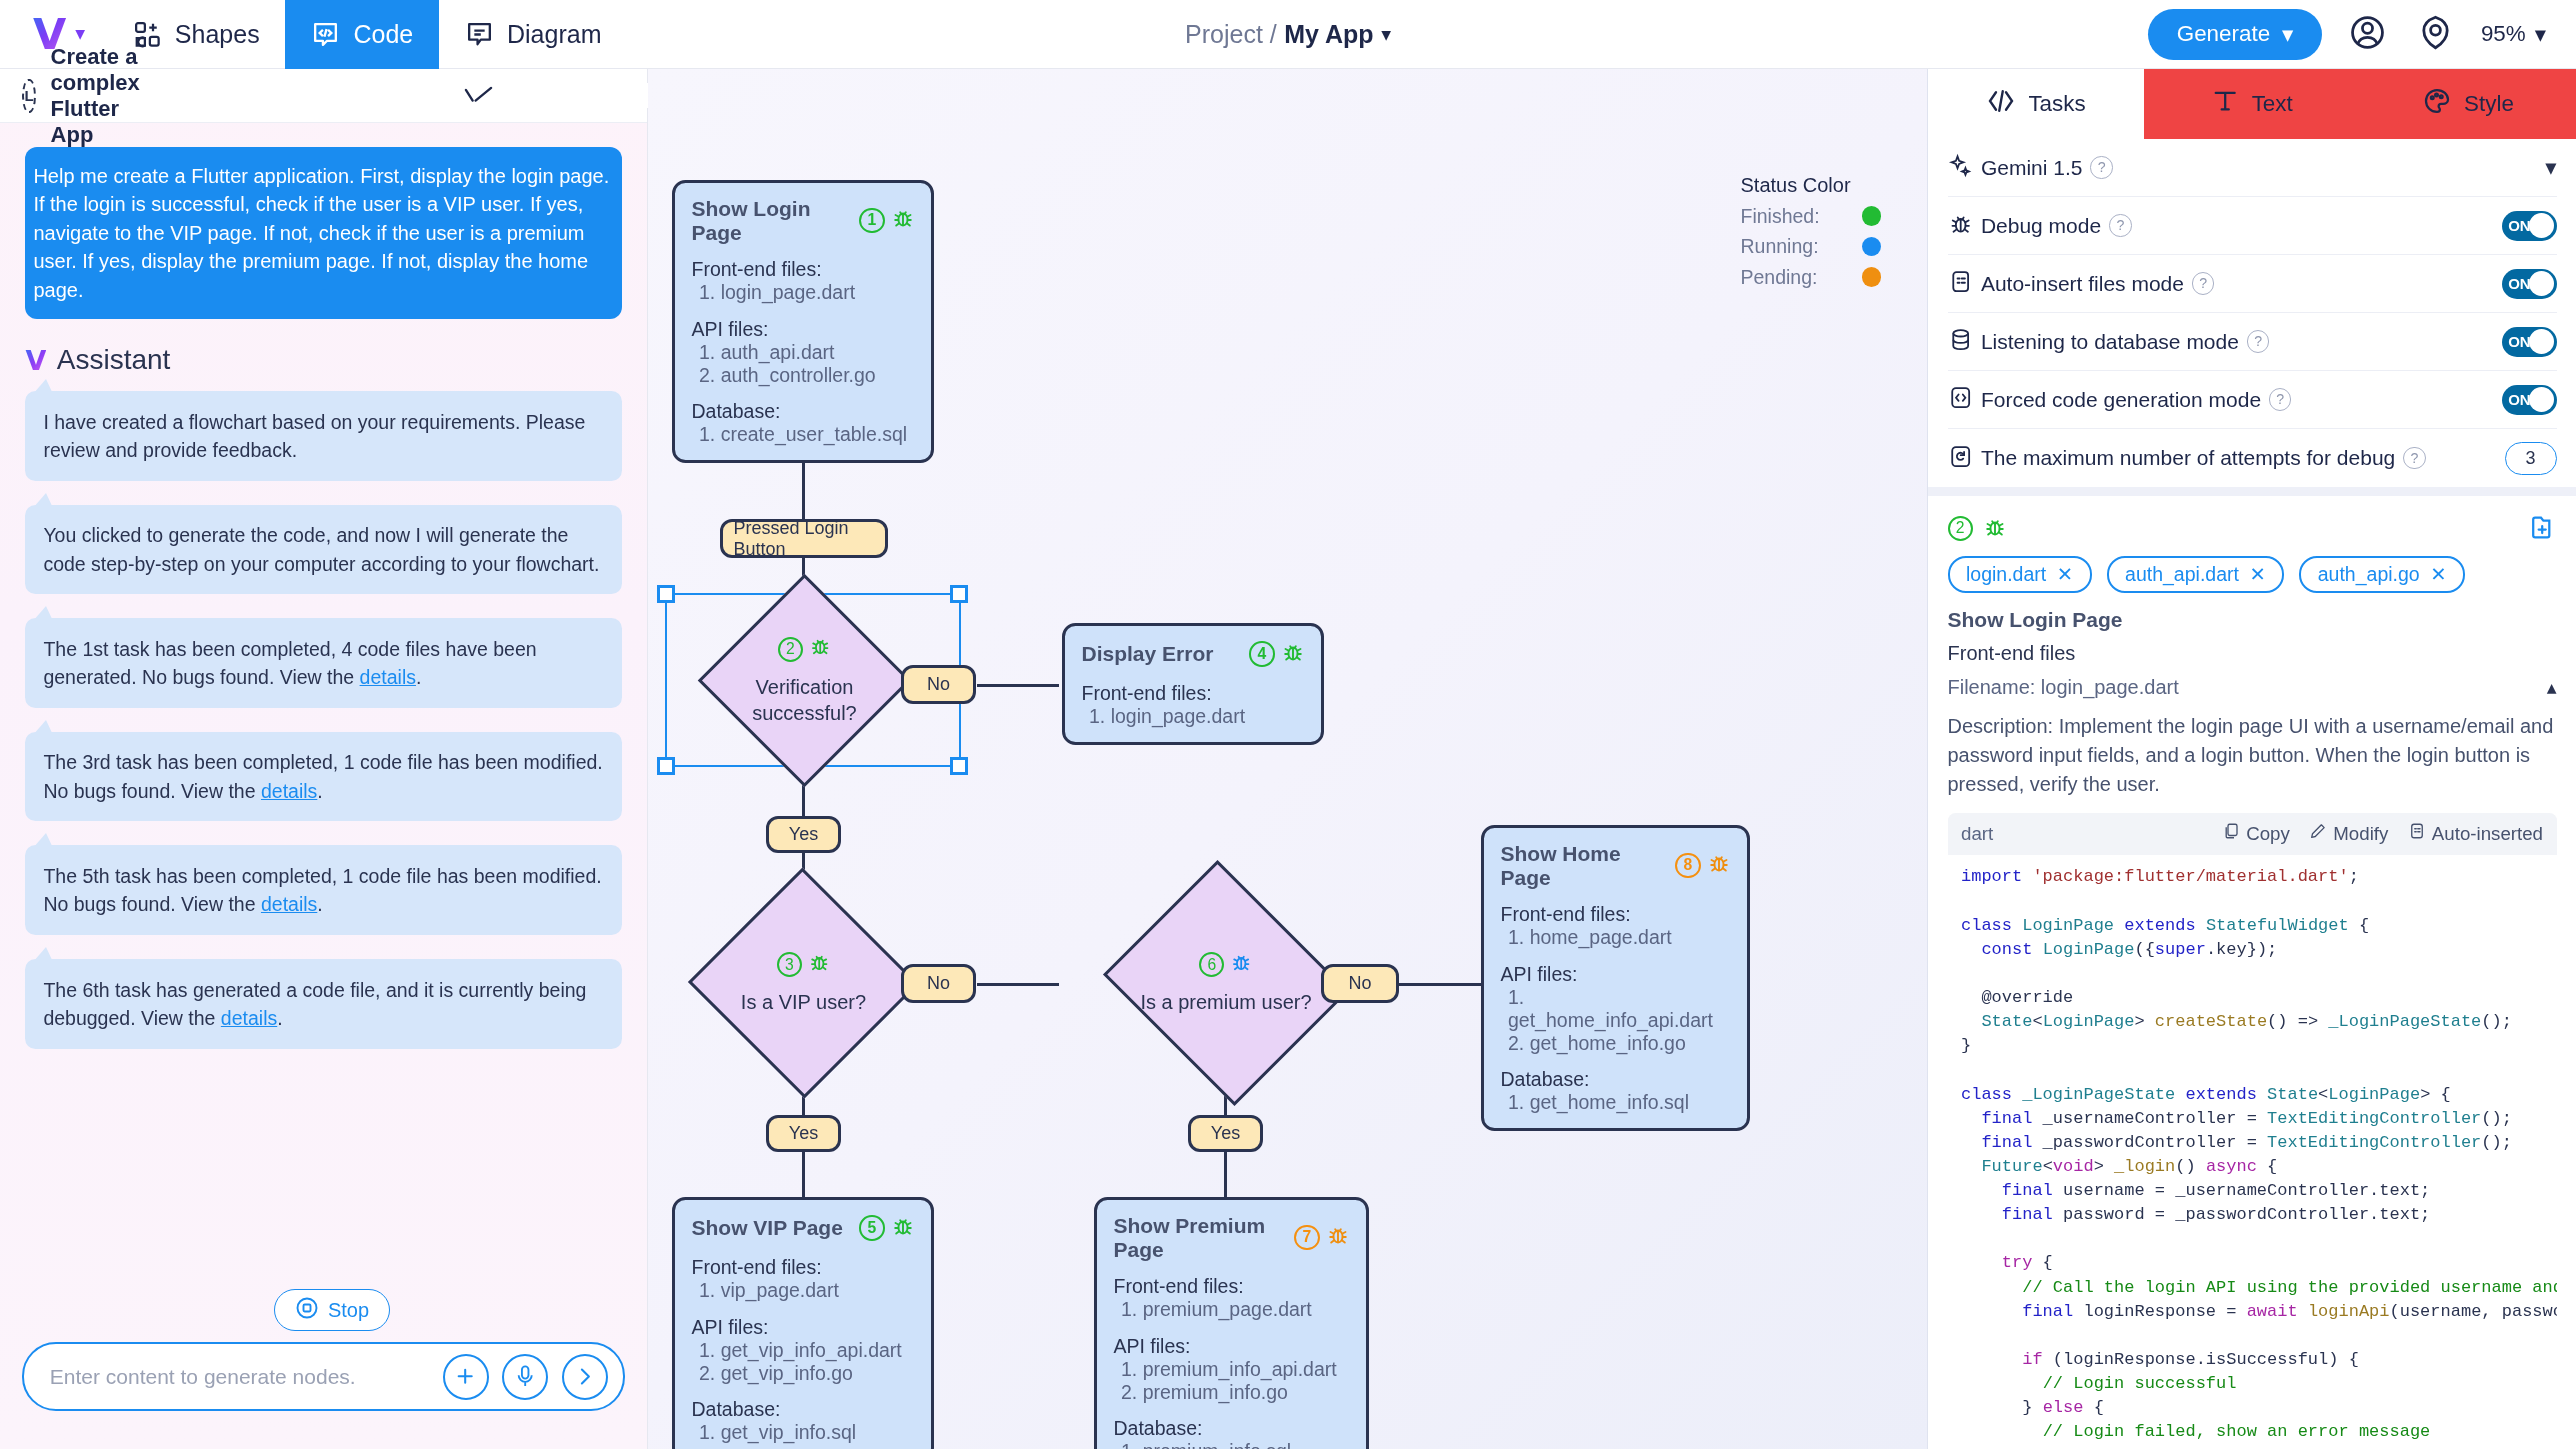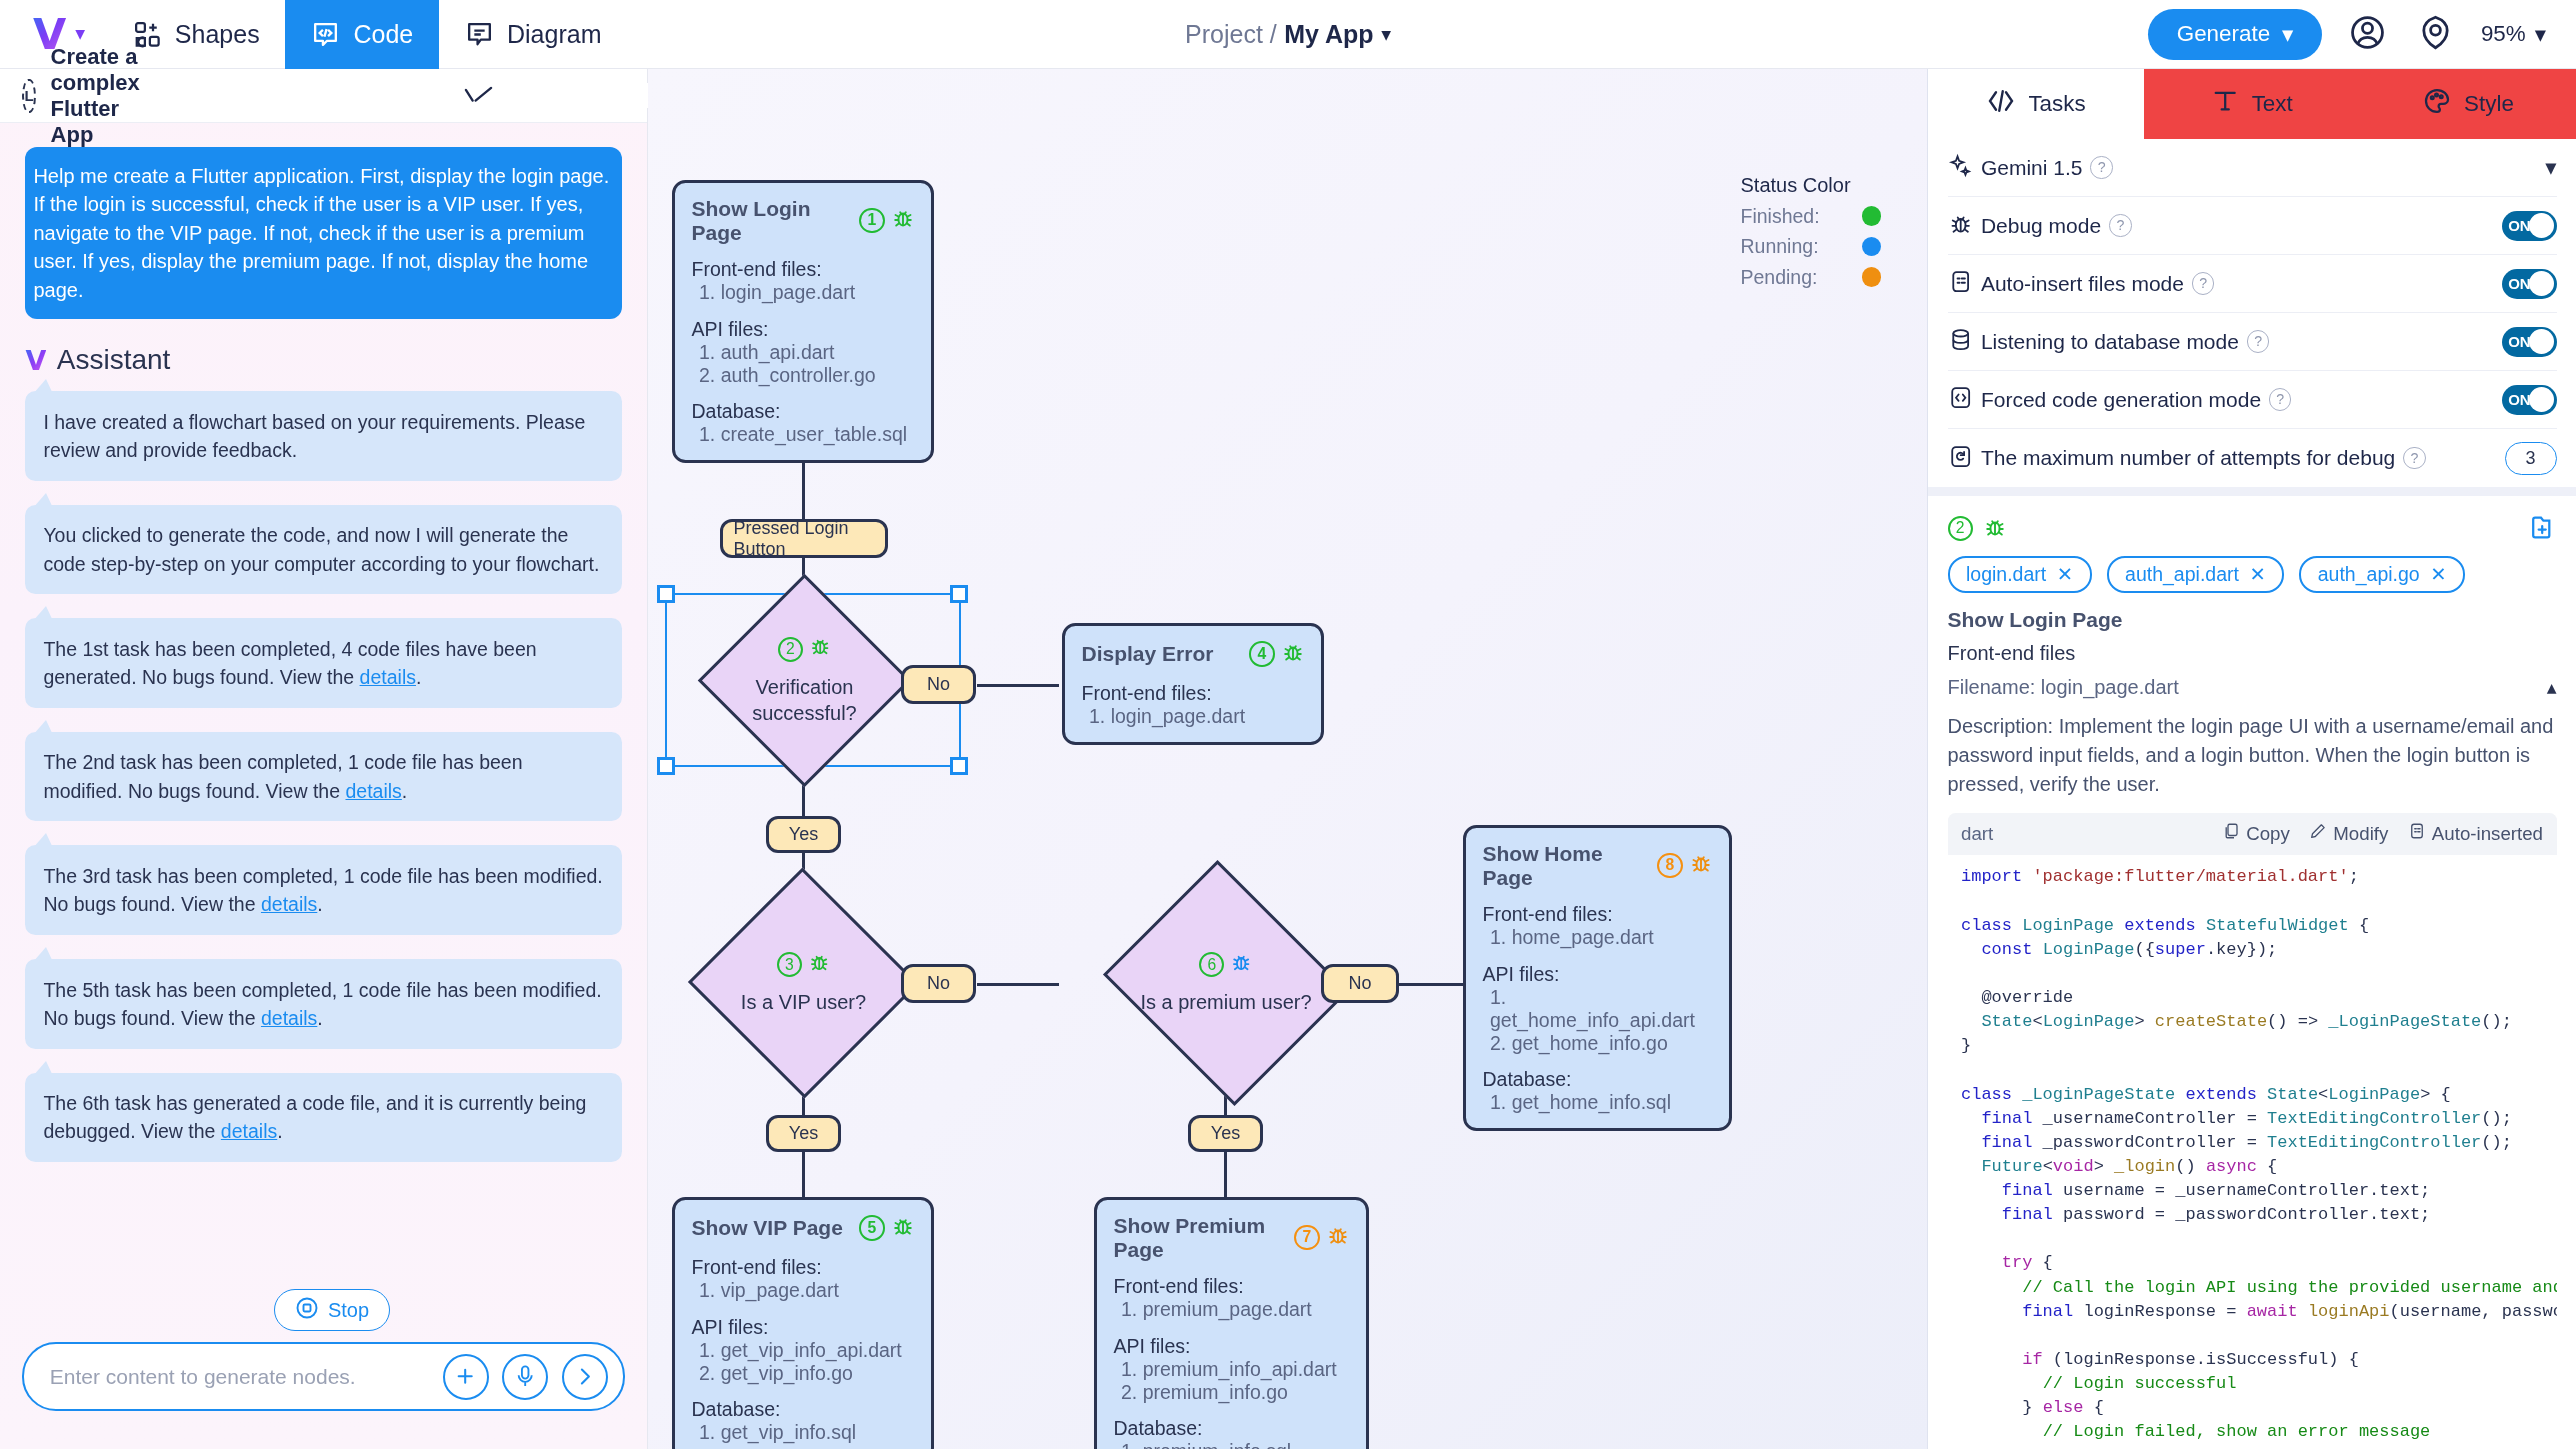--- a/index.html
+++ b/index.html
@@ -327,23 +327,20 @@
         <div class="msg-bot">
           <span>I have created a flowchart based on your requirements. Please review and provide feedback.</span>
         </div>
         <div class="msg-bot">
           <span>You clicked to generate the code, and now I will generate the code step-by-step on your computer according to your flowchart.</span>
         </div>
         <div class="msg-bot">
           <span>The 1st task has been completed, 4 code files have been generated. No bugs found. View the </span><a>details</a><span>.</span>
         </div>
         <div class="msg-bot">
-          <span>The 2nd task has been completed, 1 code file has been modified. No bugs found. View the </span><a>details</a><span>.</span>
-        </div>
-        <div class="msg-bot">
           <span>The 3rd task has been completed, 1 code file has been modified. No bugs found. View the </span><a>details</a><span>.</span>
         </div>
         <div class="msg-bot">
           <span>The 5th task has been completed, 1 code file has been modified. No bugs found. View the </span><a>details</a><span>.</span>
         </div>
         <div class="msg-bot">
           <span>The 6th task has generated a code file, and it is currently being debugged. View the </span><a>details</a><span>.</span>
         </div>
       </div>
 
@@ -526,21 +523,21 @@
         <span>No</span>
       </div>
 
       <div class="pill" style="left:118px;top:1046px;width:75px;height:37px;">
         <span>Yes</span>
       </div>
       <div class="pill" style="left:540px;top:1046px;width:75px;height:37px;">
         <span>Yes</span>
       </div>
 
-      <div class="node" style="left:815px;top:756px;width:269px;">
+      <div class="node" style="left:833px;top:756px;width:269px;">
         <div class="ntitle">
           <span>Show Home Page</span>
           <span class="badge-wrap">
             <span class="badge orange">8</span>
             <span>
               <svg width="24" height="24" viewBox="0 0 24 24" fill="none" stroke="#ef8f10" stroke-width="1.9">
                 <ellipse cx="12" cy="13.5" rx="4.6" ry="6"></ellipse>
                   <path d="M9.2 6.2l1.4 2M14.8 6.2l-1.4 2M7.4 10.5L4.5 9M7.4 14H4.2M7.8 17.6L5.2 19.6M16.6 10.5L19.5 9M16.6 14h3.2M16.2 17.6l2.6 2M12 8v11" stroke-linecap="round"></path>
               </svg>
             </span>

